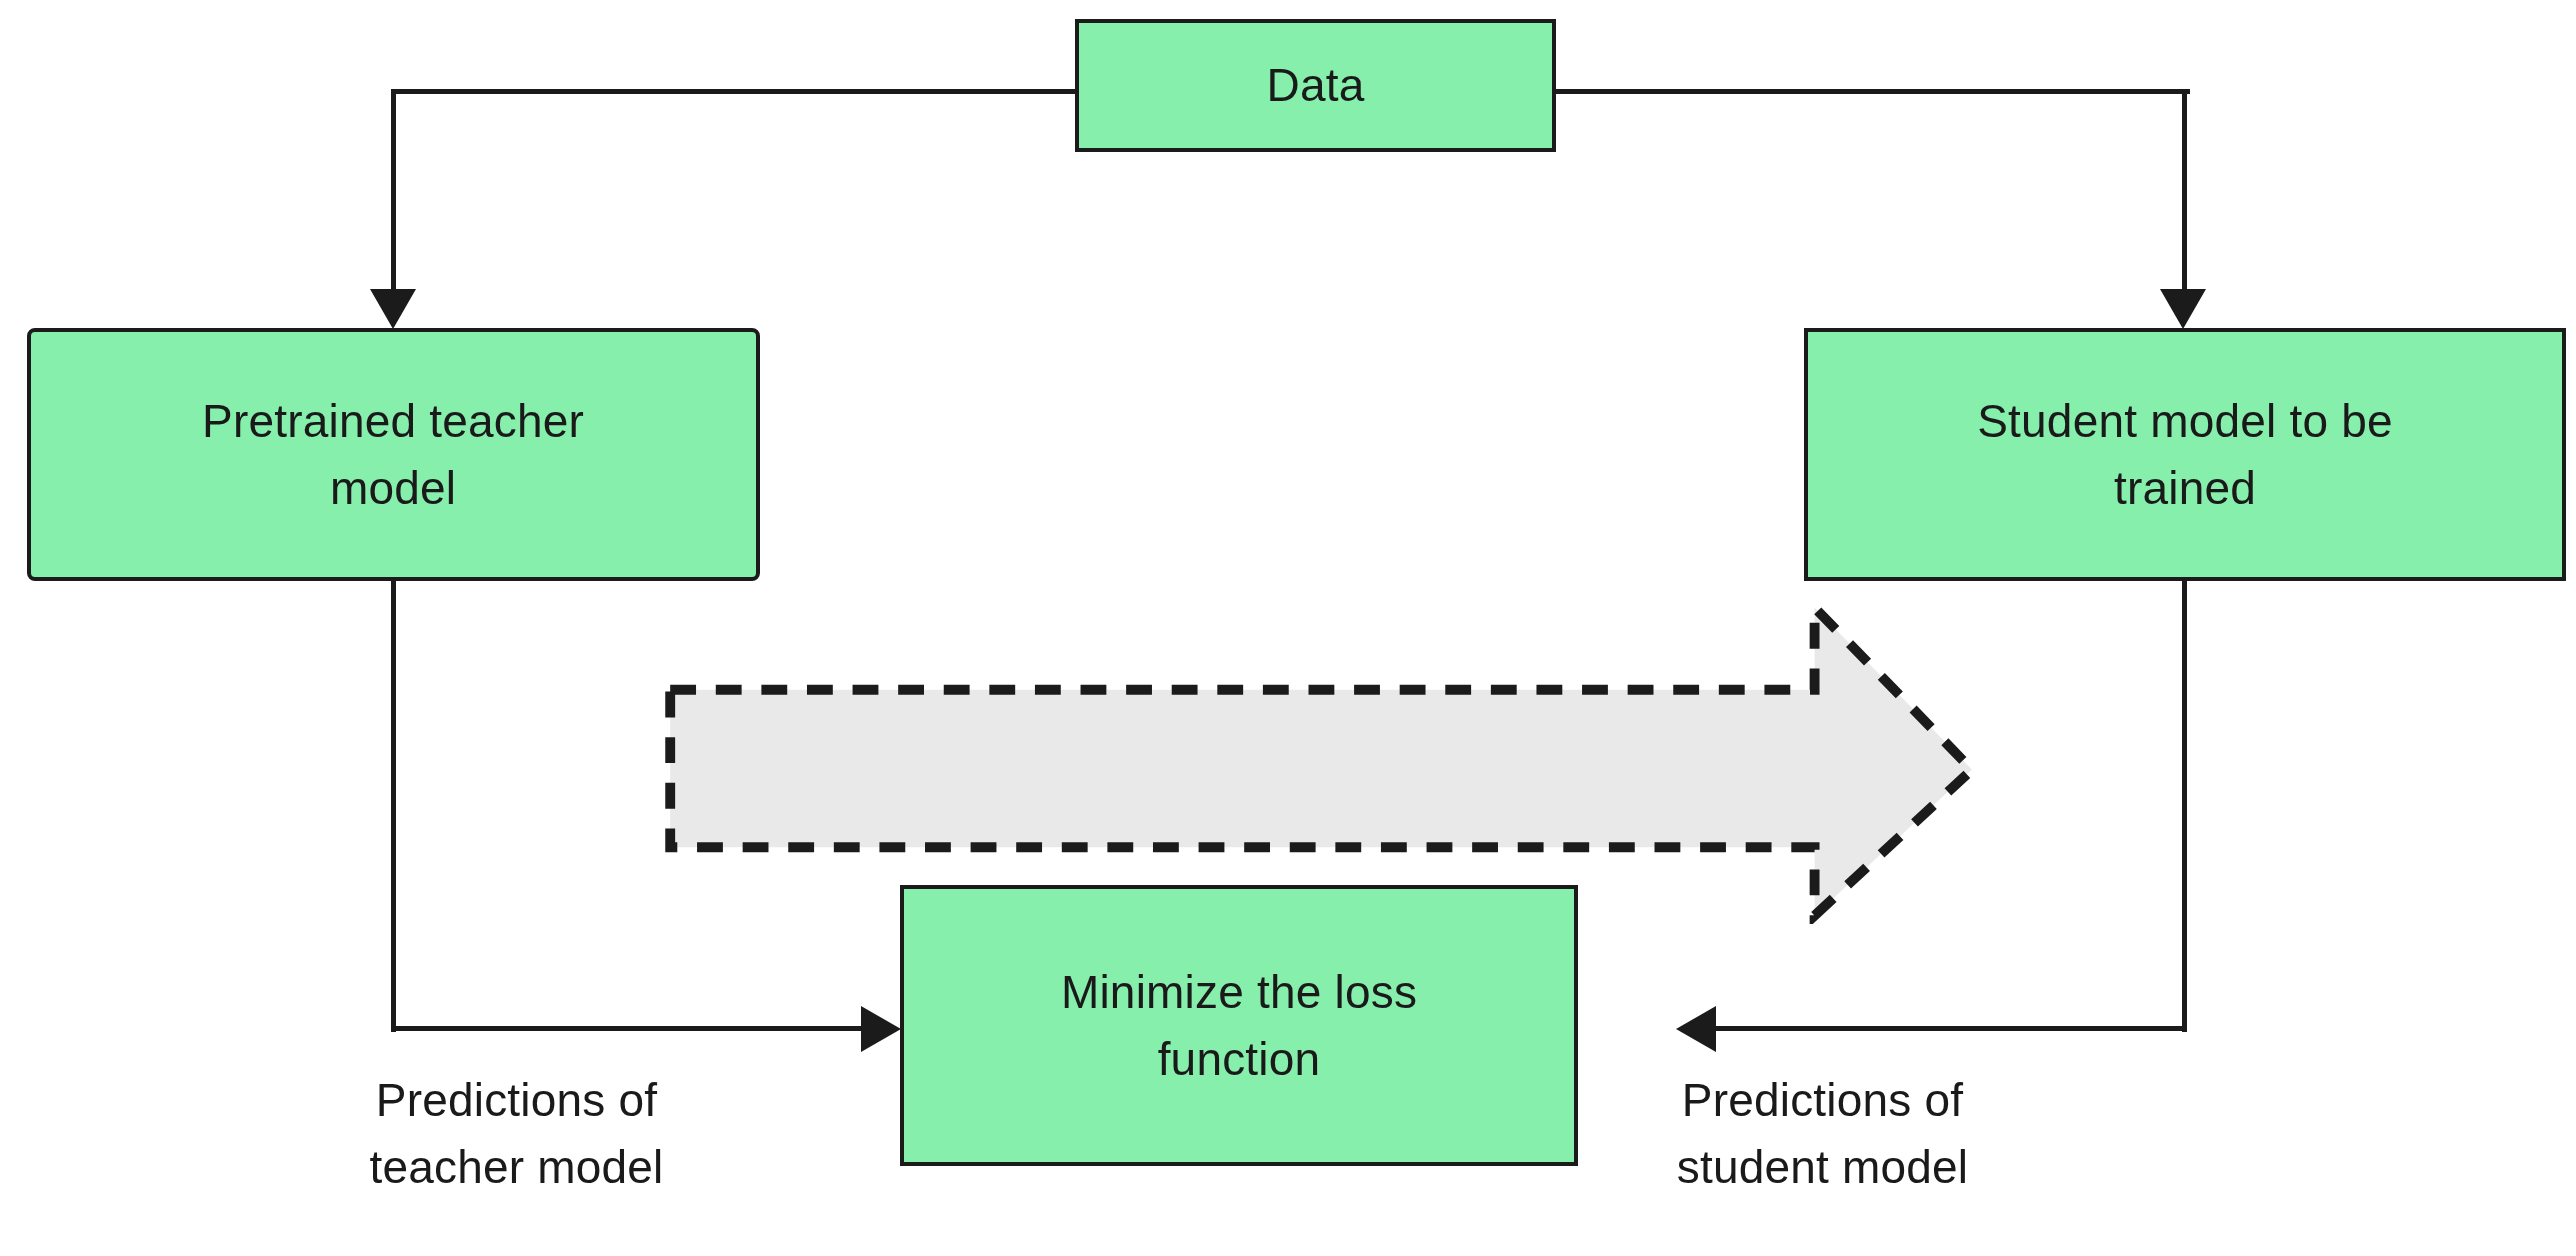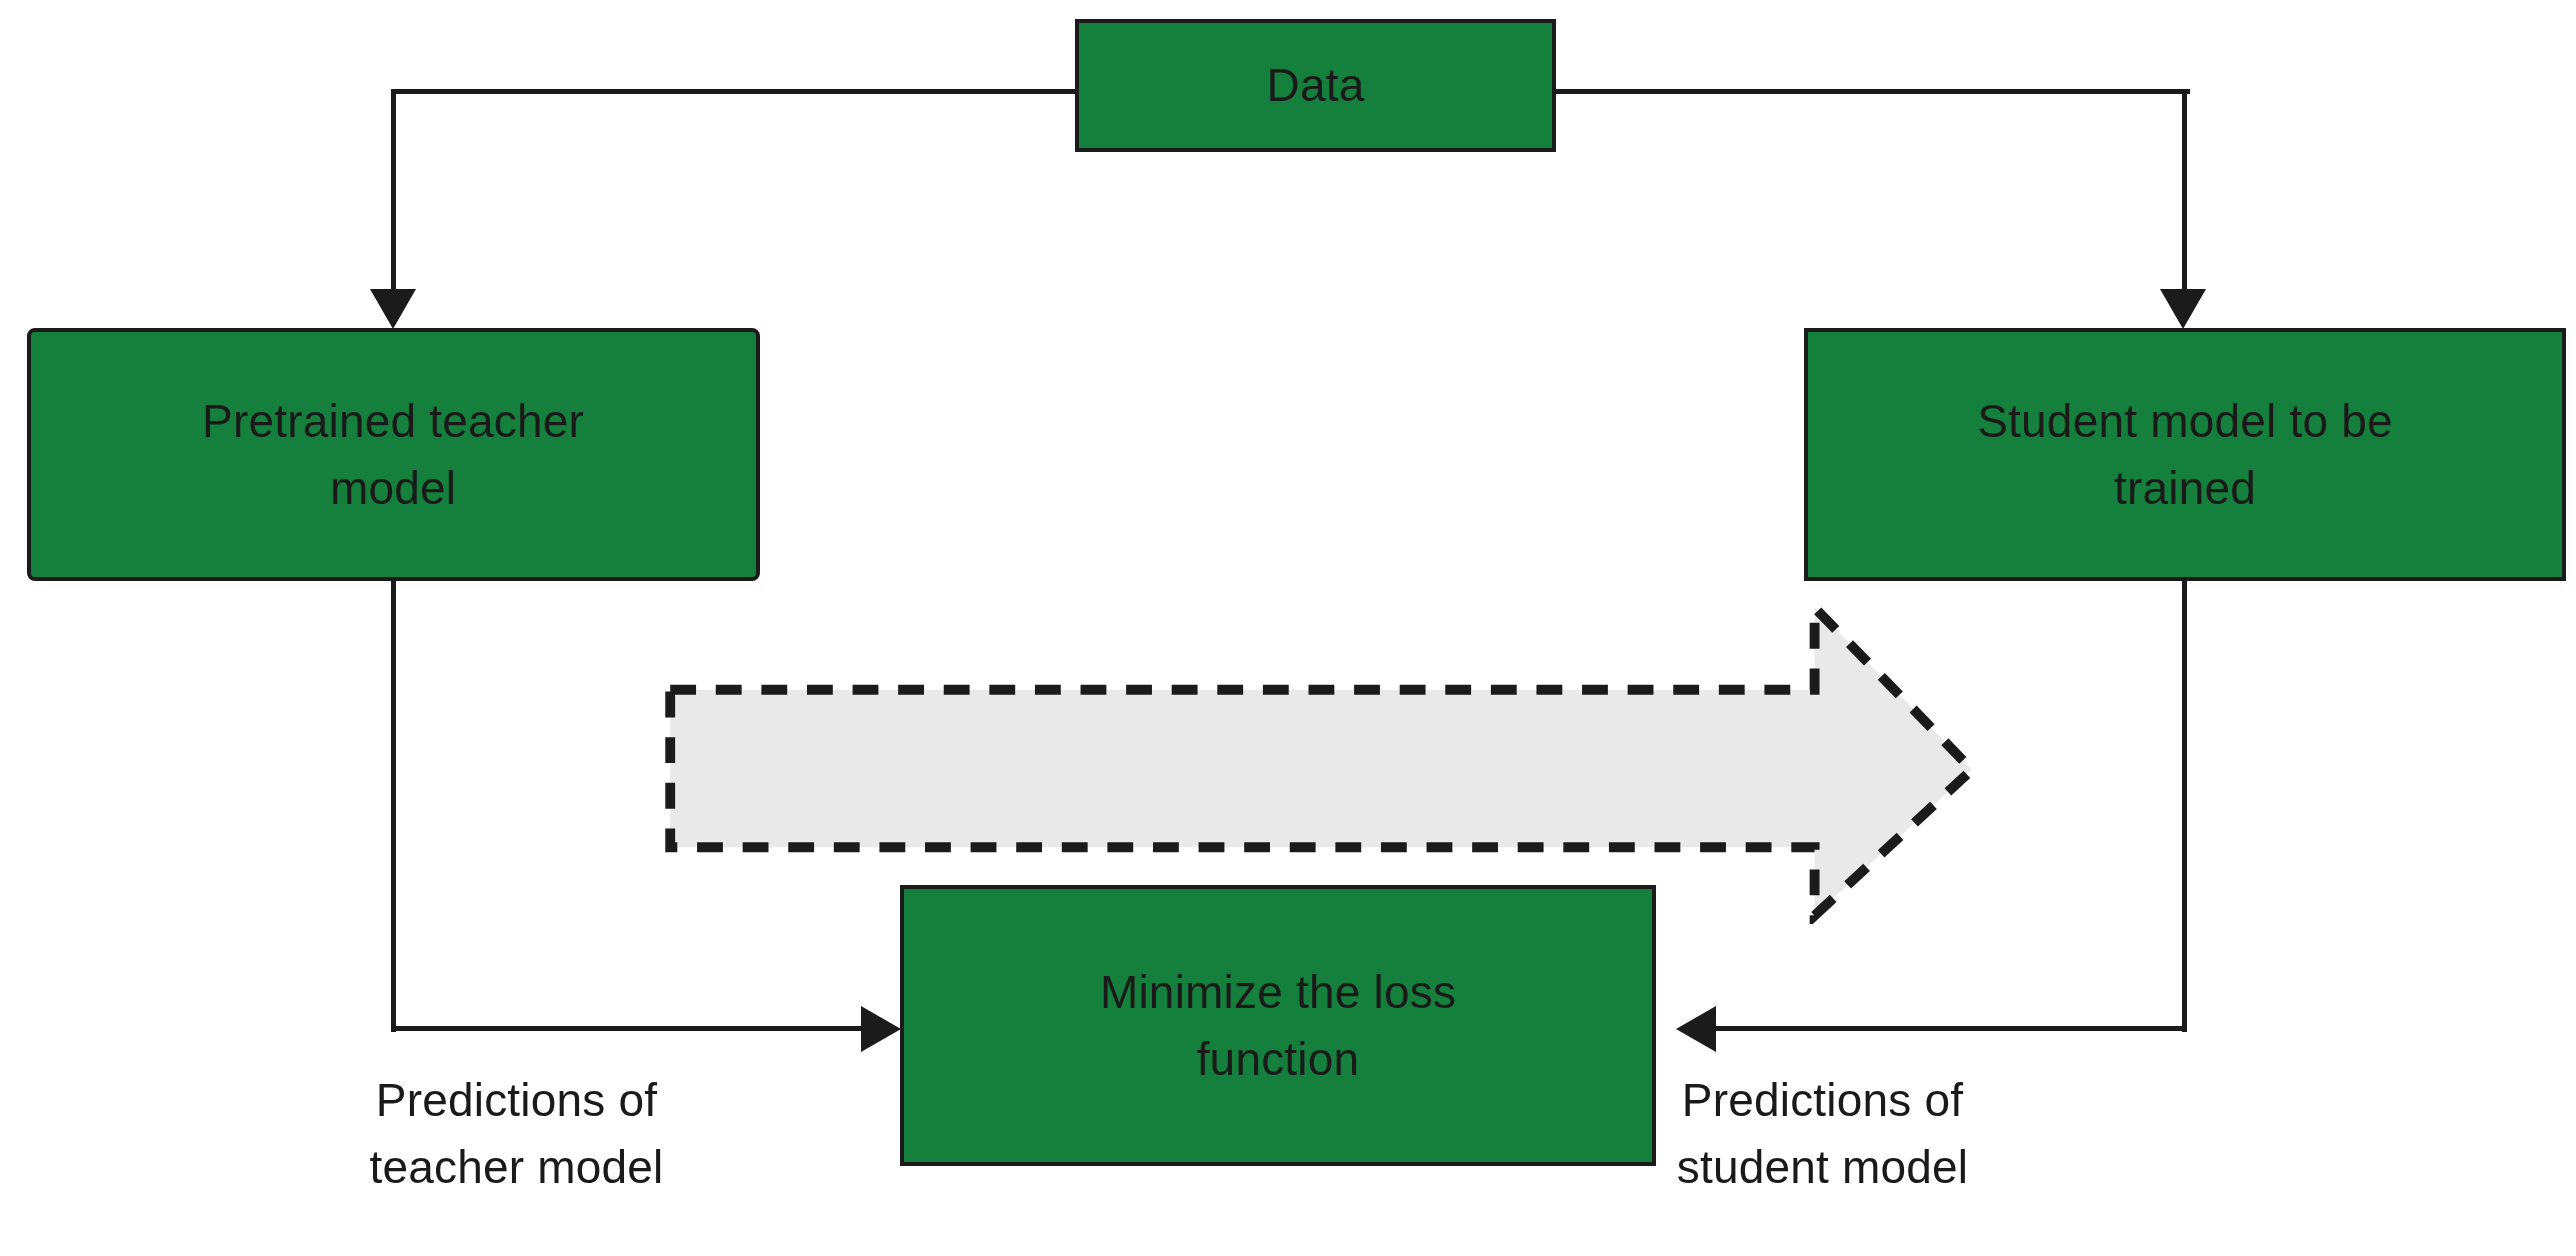--- a/index.html
+++ b/index.html
@@ -12,39 +12,39 @@
     position:relative;
     width:2576px;
     height:1256px;
     background:#ffffff;
     overflow:hidden;
   }
   
   .node{
     position:absolute;
     box-sizing:border-box;
-    background:#15803d;
+    background:#86efac;
     border:4.6px solid #1b1b1b;
     display:flex;
     align-items:center;
     justify-content:center;
     text-align:center;
     line-height:1.45;
     letter-spacing:0.2px;
   }
   .node .label{
     display:block;
     padding:0 13.7px;
     white-space:pre-line;
   }
 
   #node-data      { left:1075px; top:19px;   width:481px;  height:133px;  font-size:46px; }
   #node-teacher   { left:26.6px;   top:328px;  width:733px;  height:253px;  font-size:46px;border-radius:8px; }
   #node-student   { left:1804px; top:328px;  width:762px; height:253px;  font-size:46px; }
-  #node-loss      { left:900px; top:885px; width:756px; height:281px;  font-size:46px; }
+  #node-loss      { left:900px; top:885px; width:678px; height:281px;  font-size:46px; }
 
   
   .conn{position:absolute;background:#1b1b1b;}
   .h{height:5.3px;}
   .v{width:5.3px;}
 
   
   #bus-top        { left:394px; top:89px; width:1796px; }
   #drop-left      { left:391px; top:89px; height:228px; }
   #drop-right     { left:2182px; top:89px; height:228px; }

